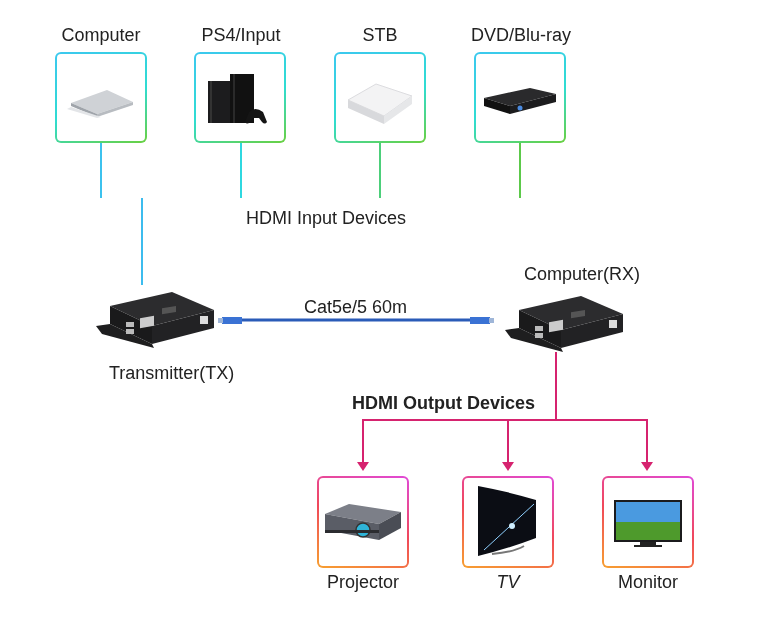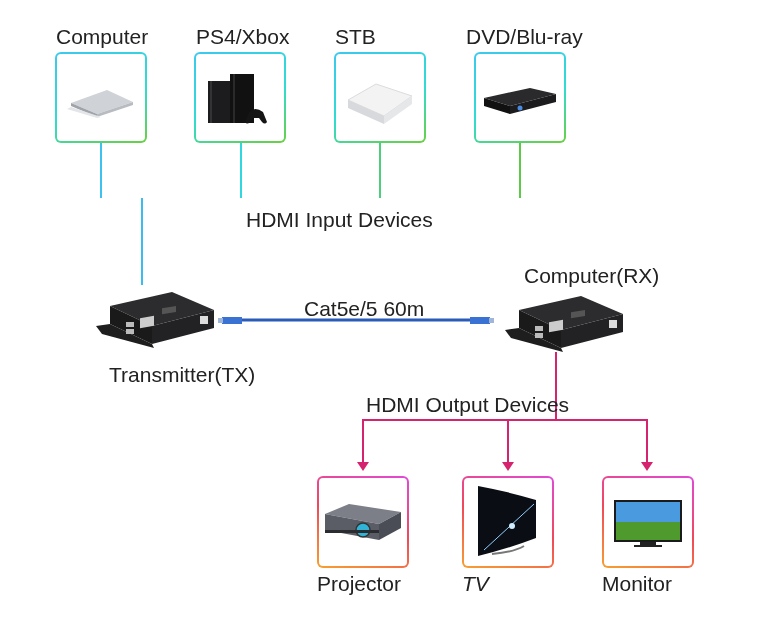--- a/index.html
+++ b/index.html
@@ -1,17 +1,17 @@
 <!DOCTYPE html>
 <html><head>
 <meta charset="utf-8">
 <style>
   html, body { margin:0; padding:0; background:#ffffff; }
   body { width:766px; height:623px; position:relative; overflow:hidden; font-family:"Liberation Sans", sans-serif; color:#222; }
-  .label { position:absolute; font-size:21px; color:#222; white-space:nowrap; text-align:left; }
+  .label { position:absolute; font-size:18px; color:#222; white-space:nowrap; text-align:center; }
   .box-in-wrap { position:absolute; width:92px; height:91px; border-radius:6px; padding:2px; box-sizing:border-box;
     background:linear-gradient(160deg,#3cc8ef 0%,#2fdcd2 55%,#6ad040 100%); }
   .box-out-wrap { position:absolute; width:92px; height:92px; border-radius:6px; padding:2px; box-sizing:border-box;
     background:linear-gradient(200deg,#e04ad8 0%,#f0485a 50%,#f7a030 100%); }
   .inner { width:100%; height:100%; background:#fff; border-radius:4px; position:relative; overflow:hidden; }
   svg.lines { position:absolute; left:0; top:0; }
   .device { position:absolute; }
 </style>
 </head>
 <body>
@@ -48,21 +48,21 @@
     <line x1="647" y1="420" x2="647" y2="466"></line>
   </g>
   <g fill="#d6236f">
     <polygon points="357,462 369,462 363,471"></polygon>
     <polygon points="502,462 514,462 508,471"></polygon>
     <polygon points="641,462 653,462 647,471"></polygon>
   </g>
 </svg>
 
 <div class="label" style="left:56px; top:25px; width:90px;">Computer</div>
-<div class="label" style="left:196px; top:25px; width:90px;">PS4/Xbox</div>
+<div class="label" style="left:196px; top:25px; width:90px;">PS4/Input</div>
 <div class="label" style="left:335px; top:25px; width:90px;">STB</div>
 <div class="label" style="left:466px; top:25px; width:110px;">DVD/Blu-ray</div>
 
 <div class="box-in-wrap" style="left:55px; top:52px;">
   <div class="inner">
     <svg width="88" height="87">
       <polygon points="14,49 50,36 76,48 40,60" fill="#cfd2d6"></polygon>
       <polygon points="14,49 40,60 40,63 14,52" fill="#9fa4aa"></polygon>
       <polygon points="40,60 76,48 76,51 40,63" fill="#b8bcc1"></polygon>
       <polygon points="10,55 40,64 44,63 14,53" fill="#e3e5e8"></polygon>
@@ -127,21 +127,21 @@
     <polygon points="56,40 118,24 118,42 56,58" fill="#222224"></polygon>
     <polygon points="0,40 14,38 56,58 58,62 6,48" fill="#1e1e1f"></polygon>
     <rect x="44" y="40" width="14" height="10" fill="#ccc" transform="skewY(-10)"></rect>
     <rect x="66" y="34" width="14" height="6" fill="#555" transform="skewY(-10)"></rect>
     <rect x="30" y="36" width="8" height="5" fill="#bbb"></rect>
     <rect x="30" y="43" width="8" height="5" fill="#bbb"></rect>
     <rect x="104" y="30" width="8" height="8" fill="#ddd"></rect>
   </svg>
 </div>
 
-<div class="label" style="left:366px; top:393px;">HDMI Output Devices</div>
+<div class="label" style="left:352px; top:393px;font-weight:bold;">HDMI Output Devices</div>
 
 <div class="box-out-wrap" style="left:317px; top:476px;">
   <div class="inner">
     <svg width="88" height="88">
       <polygon points="6,36 30,26 82,34 60,46" fill="#7c7f88"></polygon>
       <polygon points="6,36 60,46 60,62 6,52" fill="#5a5d66"></polygon>
       <polygon points="60,46 82,34 82,50 60,62" fill="#4a4d55"></polygon>
       <circle cx="44" cy="52" r="7" fill="#2fb4d8" stroke="#333" stroke-width="1.5"></circle>
       <rect x="6" y="52" width="54" height="3" fill="#2b2c30"></rect>
     </svg>

